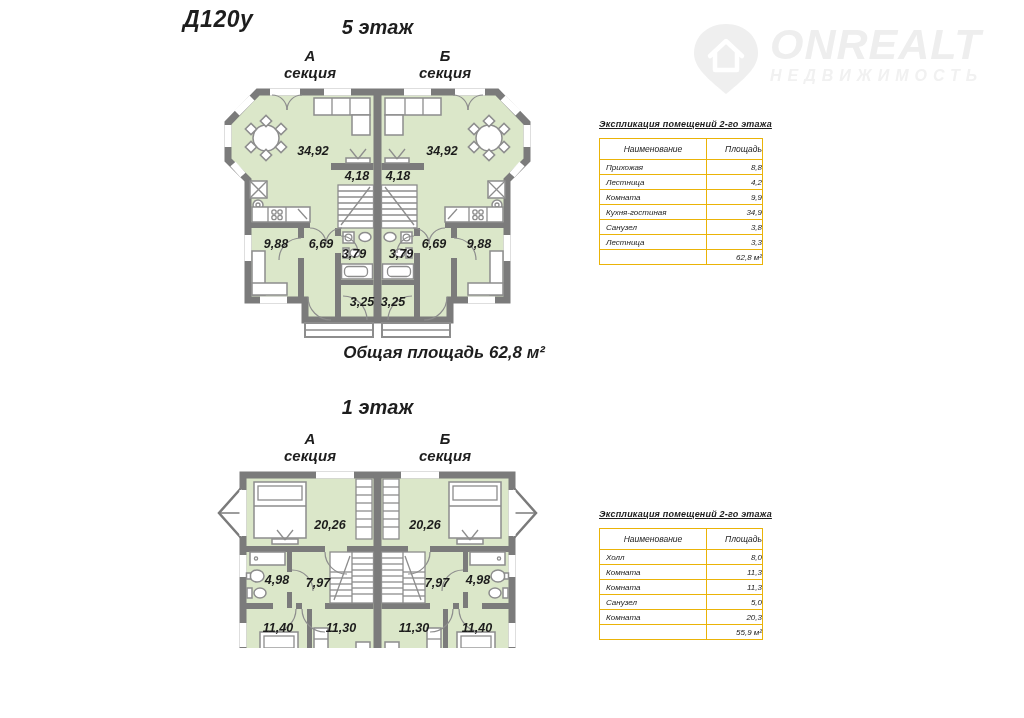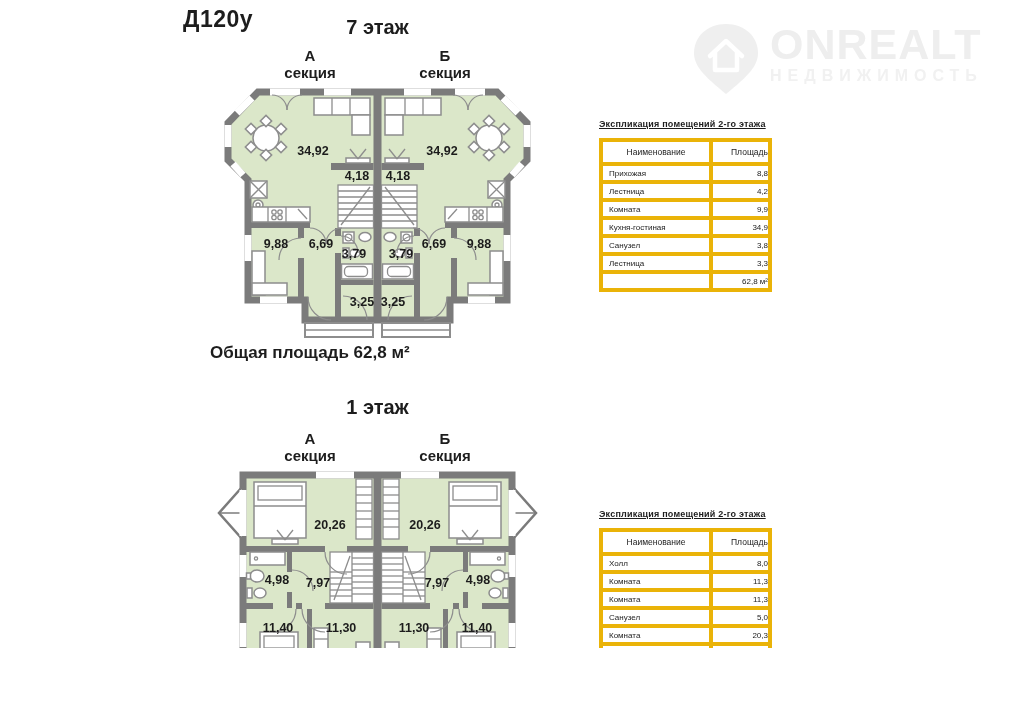--- a/index.html
+++ b/index.html
@@ -1,38 +1,38 @@
 <!DOCTYPE html>
 <html><head>
 <meta charset="utf-8">
 <style>
   html,body{margin:0;padding:0;background:#fff;}
   #canvas{position:relative;width:1024px;height:648px;background:#ffffff;overflow:hidden;
-          font-family:"Liberation Sans","DejaVu Sans",sans-serif;color:#1d1d1d;}
+          font-family:"Liberation Sans","DejaVu Sans",sans-serif;color:#1d1d1d;font-style:italic;}
   .abs{position:absolute;}
   .plan-code{left:183px;top:6px;font-size:23px;font-weight:800;letter-spacing:.5px;}
   .floor-heading{left:210px;width:335px;text-align:center;font-size:20px;font-weight:800;}
   .section-label{width:70px;text-align:center;font-size:15px;font-weight:700;line-height:17px;}
-  .total-caption{left:210px;width:335px;text-align:left;font-size:17px;font-weight:800;}
+  .total-caption{left:210px;width:335px;text-align:right;font-size:17px;font-weight:800;}
   svg.plan{position:absolute;}
   .footprint{fill:#dbe7c9;stroke:#7b7b7b;stroke-width:7;stroke-linejoin:miter;}
   .wall{fill:#7b7b7b;}
   .win{fill:#ffffff;}
   .winline{stroke:#ffffff;stroke-width:7;}
   .furn{fill:#ffffff;stroke:#8d8d8d;stroke-width:1.5;}
   .fln{stroke:#8d8d8d;stroke-width:1.3;fill:none;}
   .arc{stroke:#8d8d8d;stroke-width:1.2;fill:none;}
   .stairbox{fill:#ffffff;stroke:#8d8d8d;stroke-width:1.3;}
   .rt{font-family:"Liberation Sans","DejaVu Sans",sans-serif;font-size:12.5px;font-weight:700;
       fill:#1c1c1c;text-anchor:middle;}
   
   .expl{width:180px;}
   .expl-title{font-size:9px;font-weight:700;text-decoration:underline;letter-spacing:.2px;white-space:nowrap;}
   .expl table{border-collapse:collapse;margin-top:9px;}
-  .expl th,.expl td{border:4px solid #eab308;font-size:8px;font-weight:400;color:#222;padding:0;}
+  .expl th,.expl td{border:1px solid #eab308;font-size:8px;font-weight:400;color:#222;padding:0;}
   .expl th{height:20px;font-size:8.5px;}
   .expl td{height:14px;}
   .expl .c-name{width:100px;}
   .expl .c-val{width:55px;text-align:right;}
   .expl td.c-name{padding-left:6px;text-align:left;}
   
   .logo{left:690px;top:22px;display:flex;align-items:flex-start;}
   .logo-text{margin-left:8px;}
   .logo-name{font-size:43px;line-height:44px;font-weight:800;color:#eeeeee;letter-spacing:1px;}
   .logo-sub{font-size:16px;font-weight:700;color:#f1f1f1;letter-spacing:6px;margin-top:1px;}
@@ -48,21 +48,21 @@
     <svg width="72" height="74" viewBox="0 0 72 74">
       <path d="M36,2 C17,2 4,15 4,31 c0,13 10,23 32,41 c22,-18 32,-28 32,-41 C68,15 55,2 36,2 Z" fill="#efefef"></path>
       <path d="M20,34 L36,19 L52,34 M25,30 V48 H47 V30" fill="none" stroke="#ffffff" stroke-width="4.5" stroke-linejoin="round" stroke-linecap="round"></path>
     </svg>
     <div class="logo-text">
       <div class="logo-name">ONREALT</div>
       <div class="logo-sub">НЕДВИЖИМОСТЬ</div>
     </div>
   </div>
 
-  <div class="abs floor-heading" style="top:16px">7 этаж</div>
+  <div class="abs floor-heading" style="top:16px">5 этаж</div>
   <div class="abs section-label" style="left:275px;top:47px">
     <div>А</div>
     <div>секция</div>
   </div>
   <div class="abs section-label" style="left:410px;top:47px">
     <div>Б</div>
     <div>секция</div>
   </div>
 
   <svg class="plan" style="left:210px;top:85px" width="335" height="260" viewBox="0 0 335 260">

